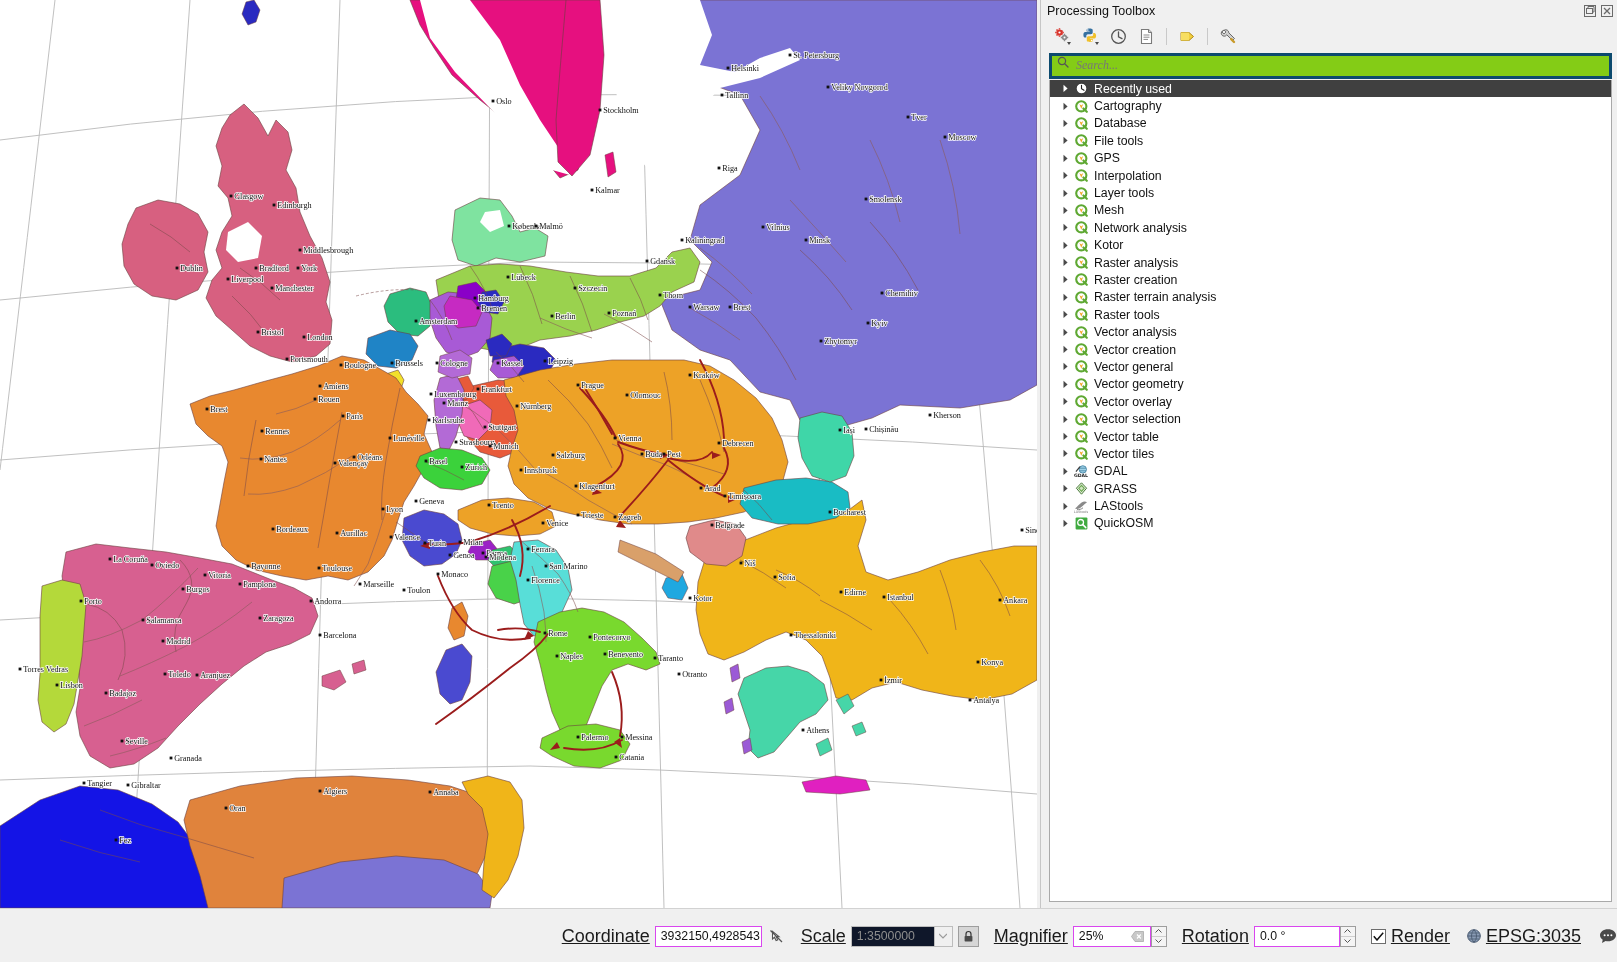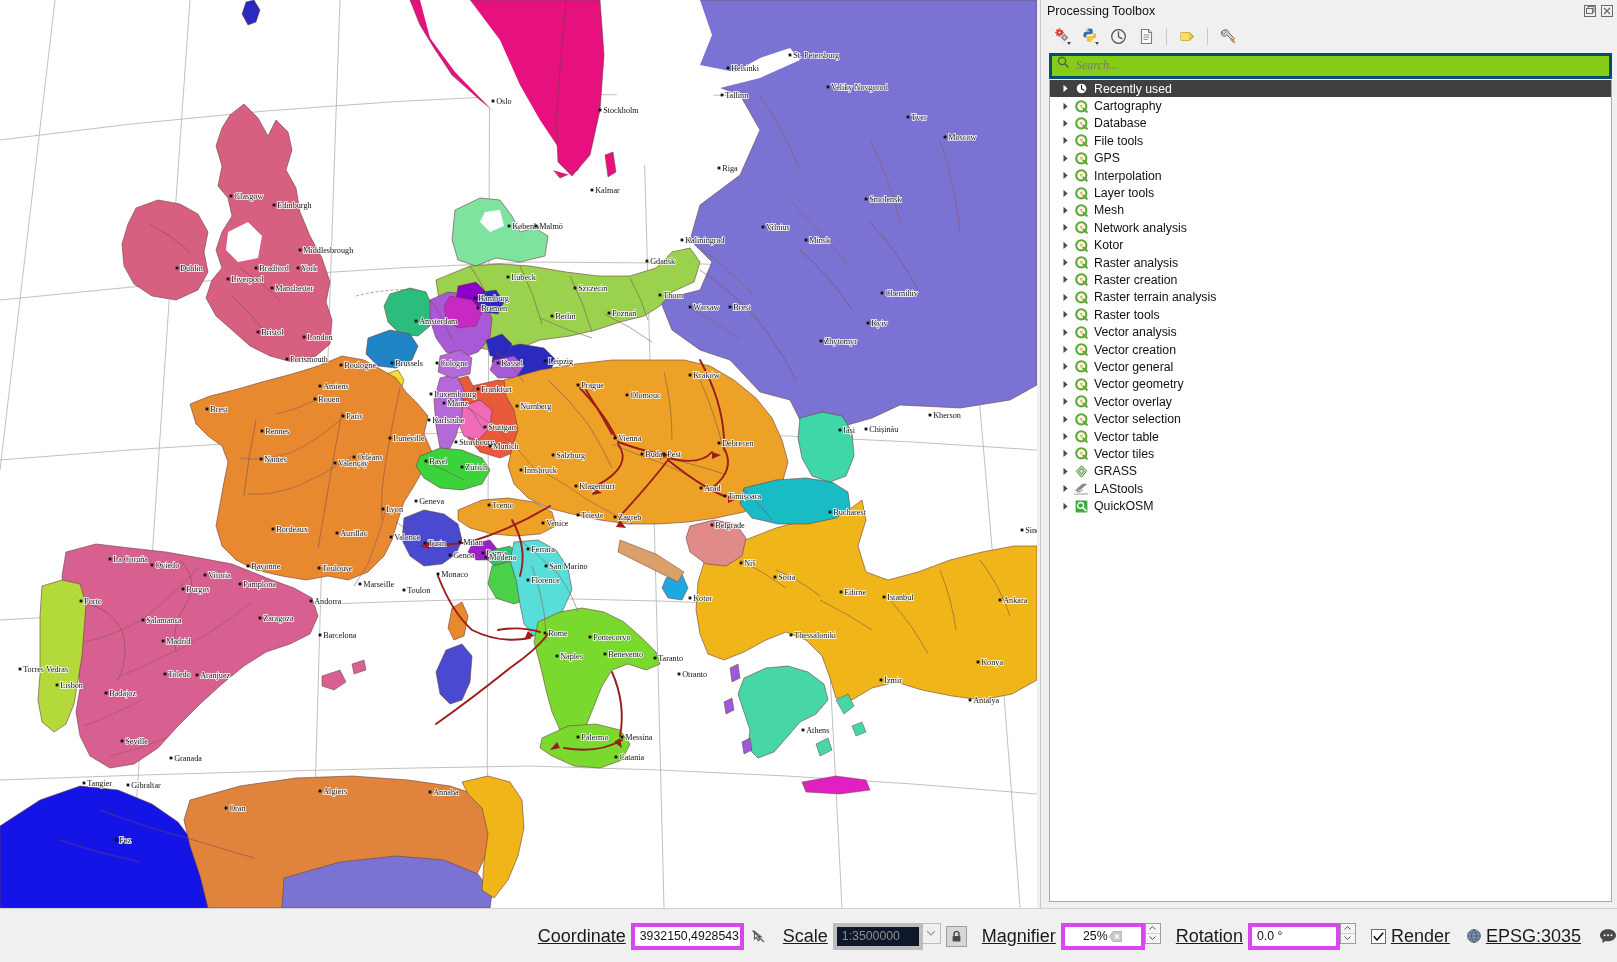--- a/index.html
+++ b/index.html
@@ -98,21 +98,21 @@
 
   
   #statusbar{
     position:absolute;left:0;top:908px;width:1617px;height:54px;
     background:#f0f0f0;border-top:1px solid #d2d2d2;
     display:flex;align-items:center;justify-content:flex-end;
     padding-right:8px;gap:7px;
   }
   .sb-label{font-size:18px;color:#1a1a1a;white-space:nowrap;text-decoration:underline;}
   .sb-field{
-    height:19px;background:#fff;border:4px solid #d946ef;
+    height:19px;background:#fff;border:1px solid #d946ef;
     display:flex;align-items:center;padding:0 5px;
     font-size:12.3px;color:#111;white-space:nowrap;
   }
   .sb-field.disabled{background:#0f172a;color:#8e8e8e;border-color:#bdbdbd;}
   .sb-icon-btn{
     width:19px;height:19px;display:flex;align-items:center;justify-content:center;
     cursor:pointer;
   }
   .sb-spin{
     width:14px;height:19px;border:1px solid #9e9e9e;background:#f4f4f4;
@@ -1424,20 +1424,36 @@
           </span>
           <span class="tree-label">Vector tiles</span>
         </div>
         <div class="tree-row">
           <span class="twisty">
             <svg width="7" height="9" viewBox="0 0 7 9">
       <path d="M1.5 0.8 L5.6 4.4 L1.5 8" fill="#4a4a4a"></path>
             </svg>
           </span>
           <span class="tree-icon">
+            <svg width="14" height="13" viewBox="0 0 14 13">
+        <circle cx="8.8" cy="4.4" r="3.7" fill="#9fd2e8" stroke="#3a7a9a" stroke-width=".8"></circle>
+        <path d="M5.6 3.2 L11.8 3.2 M5.8 5.8 L11.9 5.8" stroke="#3a7a9a" stroke-width=".7"></path>
+        <path d="M1.5 6.2 L5.5 1.2 L6.4 2 L2.4 7 Z" fill="#3a3a3a"></path>
+        <text x="7" y="12.4" font-size="4.6" text-anchor="middle" font-family="DejaVu Sans, sans-serif" fill="#222" font-weight="bold">GDAL</text>
+            </svg>
+          </span>
+          <span class="tree-label">GDAL</span>
+        </div>
+        <div class="tree-row">
+          <span class="twisty">
+            <svg width="7" height="9" viewBox="0 0 7 9">
+      <path d="M1.5 0.8 L5.6 4.4 L1.5 8" fill="#4a4a4a"></path>
+            </svg>
+          </span>
+          <span class="tree-icon">
             <svg width="13" height="13" viewBox="0 0 13 13">
         <path d="M6.5 0.8 L11.6 6.2 L6.5 12.2 L1.4 6.2 Z" fill="#e8f2e0" stroke="#4a7a3a" stroke-width="1"></path>
         <path d="M6.5 2.6 L10 6.2 L6.5 10.2 L3 6.2 Z" fill="#6aa84f"></path>
         <path d="M6.5 4.2 L8.6 6.3 L6.5 8.6 L4.4 6.3 Z" fill="#cfe4c0"></path>
             </svg>
           </span>
           <span class="tree-label">GRASS</span>
         </div>
         <div class="tree-row">
           <span class="twisty">
@@ -1500,21 +1516,21 @@
         <svg width="13" height="13" viewBox="0 0 13 13">
           <path d="M4 6 L4 4 a2.5 2.5 0 0 1 5 0 L9 6" fill="none" stroke="#333" stroke-width="1.2"></path>
           <rect x="2.6" y="6" width="7.8" height="5.4" rx="0.7" fill="#4a4a4a"></rect>
         </svg>
       </span>
     </div>
 
     <div class="sb-group" style="margin-left:8px;">
       <span class="sb-label">Magnifier</span>
       <div style="display:flex;">
-        <div class="sb-field" style="width:66px;justify-content:center;">
+        <div class="sb-field" style="width:66px;justify-content:space-between;">
           <span>25%</span>
           <span class="clear-x">
             <svg width="13" height="11" viewBox="0 0 13 11">
               <path d="M4 0.5 L12.5 0.5 L12.5 10.5 L4 10.5 L0.5 5.5 Z" fill="#c9c9c9" stroke="#aaa" stroke-width=".8"></path>
               <path d="M6 3.5 L9.8 7.5 M9.8 3.5 L6 7.5" stroke="#fff" stroke-width="1.2"></path>
             </svg>
           </span>
         </div>
         <div class="sb-spin">
           <div>

